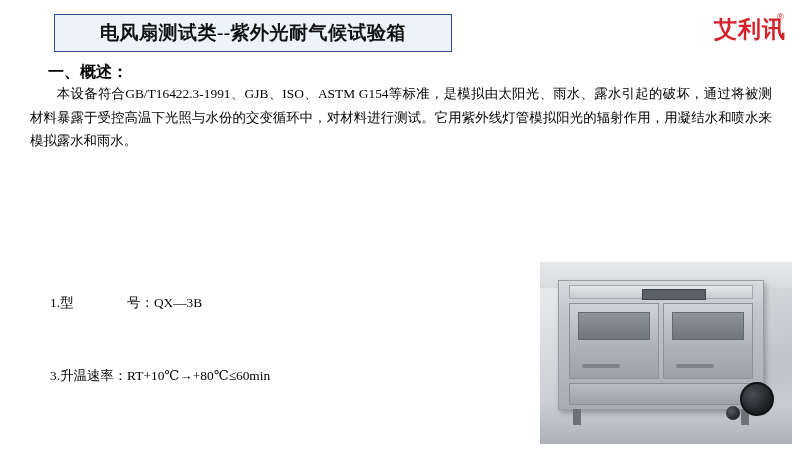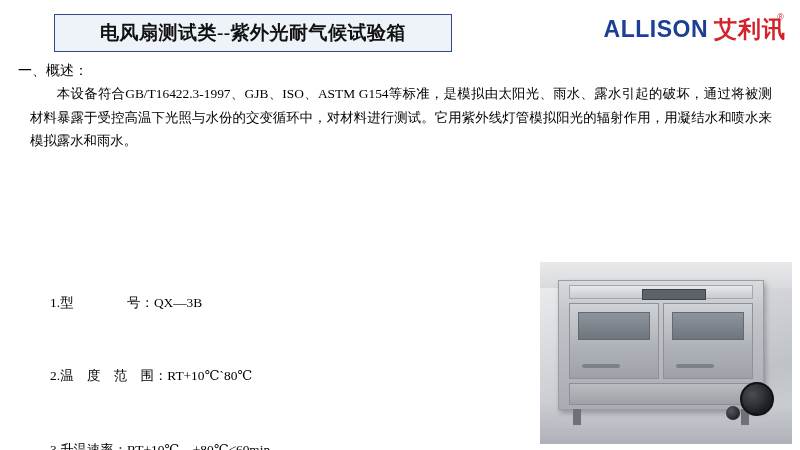--- a/index.html
+++ b/index.html
@@ -74,23 +74,23 @@
     right: 2px;
     top: -2px;
     font-size: 9px;
     color: #d3232a;
     font-family: "Liberation Sans", sans-serif;
   }
 
   
   .section-head {
     position: absolute;
-    left: 18px;
-    font-size: 14px;
-    font-weight: normal;
+    left: 48px;
+    font-size: 16px;
+    font-weight: bold;
     font-family: "Liberation Serif", "DejaVu Serif", serif;
   }
   #sec1 { top: 62px; }
   #sec2 { top: 245px; }
 
   .para {
     position: absolute;
     left: 30px;
     width: 742px;
     font-size: 13.4px;
@@ -213,35 +213,31 @@
 </style>
 </head>
 <body>
 
 <div class="page">
 
   <div class="title-box"></div>
   <div class="title-text">电风扇测试类--紫外光耐气候试验箱</div>
 
   <div class="brand">
-    <span class="brand-en">ALLISON</span>
     <span class="brand-cn">艾利讯</span>
     <span class="brand-tm">®</span>
   </div>
 
   <div class="section-head" id="sec1">一、概述：</div>
-  <div class="para" id="p1">本设备符合GB/T16422.3-1997、GJB、ISO、ASTM G154等标准，是模拟由太阳光、雨水、露水引起的破坏，通过将被测材料暴露于受控高温下光照与水份的交变循环中，对材料进行测试。它用紫外线灯管模拟阳光的辐射作用，用凝结水和喷水来模拟露水和雨水。</div>
+  <div class="para" id="p1">本设备符合GB/T16422.3-1991、GJB、ISO、ASTM G154等标准，是模拟由太阳光、雨水、露水引起的破坏，通过将被测材料暴露于受控高温下光照与水份的交变循环中，对材料进行测试。它用紫外线灯管模拟阳光的辐射作用，用凝结水和喷水来模拟露水和雨水。</div>
 
 
   <ul class="spec-list">
     <li class="spec-item">
       <span class="spec-num">1.</span><span class="spec-label">型　　　　号：</span><span class="spec-value">QX—3B</span>
-    </li>
-    <li class="spec-item">
-      <span class="spec-num">2.</span><span class="spec-label">温　度　范　围：</span><span class="spec-value">RT+10℃`80℃</span>
     </li>
     <li class="spec-item">
       <span class="spec-num">3.</span><span class="spec-label">升温速率：</span><span class="spec-value">RT+10℃→+80℃≤60min</span>
     </li>
 
   </ul>
 
   <div class="photo">
     <div class="ph-wall"></div>
     <div class="ph-floor"></div>

